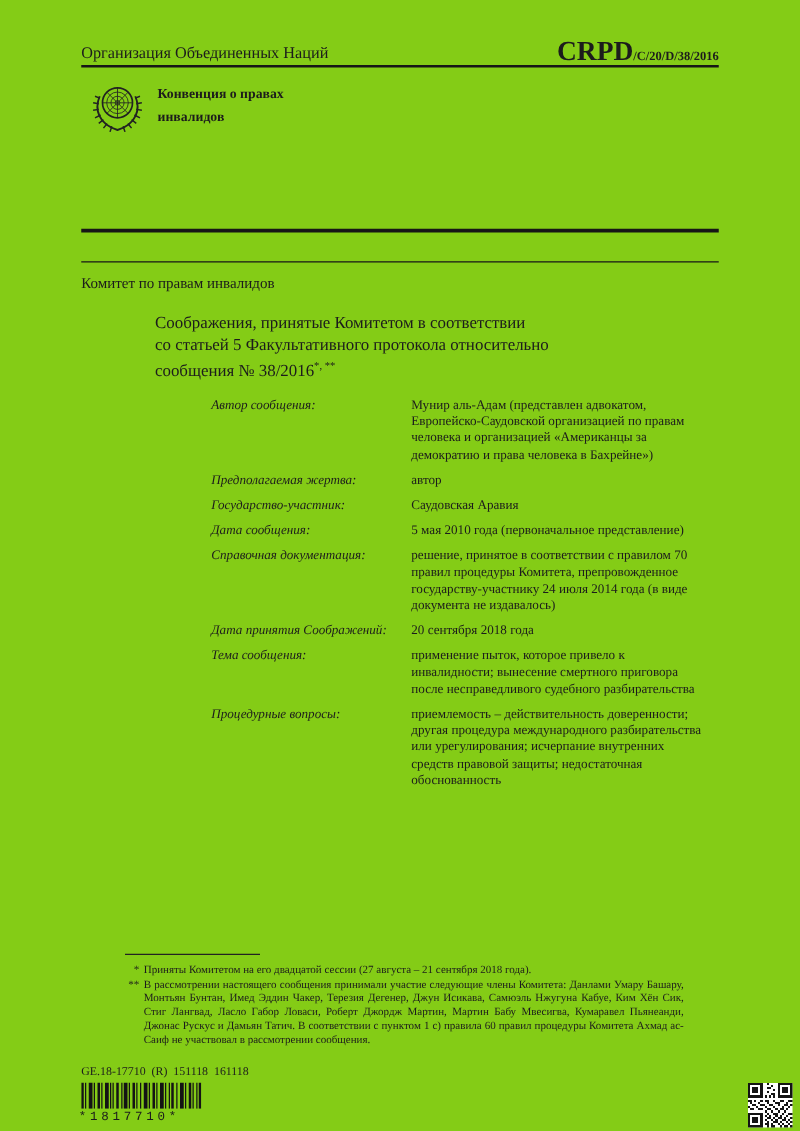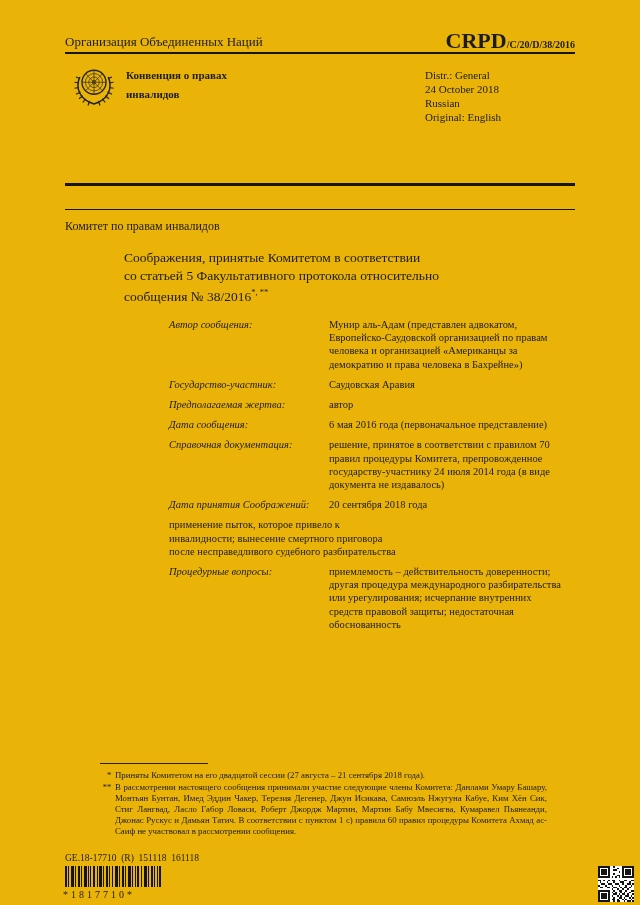--- a/index.html
+++ b/index.html
@@ -1,19 +1,19 @@
 <!DOCTYPE html>
 <html><head>
 <meta charset="utf-8">
 <style>
   * { margin:0; padding:0; box-sizing:border-box; }
   html,body { background:#ececec; }
   .page {
     position:relative; width:640px; height:905px; margin:0 auto;
-    background:#eab308; color:#1c1c1c;
+    background:#84cc16; color:#1c1c1c;
     font-family:"Liberation Serif","DejaVu Serif",serif;
     overflow:hidden;
   }
   .abs { position:absolute; }
 
   
   .org-name { left:65px; top:34px; font-size:13px; }
   .doc-symbol { right:65px; top:28px; text-align:right; }
   .doc-symbol .big { font-size:22px; font-weight:bold;margin-left:46px; }
   .doc-symbol .small { font-size:10px; font-weight:bold; }
@@ -40,21 +40,21 @@
   
   .fn-rule { left:100px; top:763px; width:108px; height:1px; background:#222; }
   .footnotes { left:100px; top:770px; width:447px; display:flex; flex-direction:column; gap:1px; }
   .footnote { display:flex; font-size:8.8px; line-height:10.9px; }
   .fn-marker { flex:0 0 15px; text-align:right; padding-right:4px; font-style:italic; }
   .fn-text { flex:1; text-align:justify; }
 
   
   .ge-number { left:65px; top:853px; font-size:9.5px; white-space:pre;text-align:center; }
   .barcode { left:65px; top:866px; width:96px; height:21px; }
-  .barcode-caption { left:63px; top:889px; font-family:Liberation Serif, serif; font-size:10px; letter-spacing:3px; }
+  .barcode-caption { left:63px; top:889px; font-family:Liberation Mono, monospace; font-size:10px; letter-spacing:3px; }
   .recycle-wrap { right:108px; top:891px; display:flex; align-items:center; gap:5px; }
   .recycle-text { font-size:8px;margin-top:41px; }
   .recycle-glyph { font-size:14px; line-height:14px; }
   .qr { right:6px; top:866px; width:36px; height:36px; }
 </style>
 </head>
 <body>
 
 <div class="page">
 
@@ -74,64 +74,59 @@
         <path d="M16,27 H48 M32,11 V43 M20.7,15.7 L43.3,38.3 M43.3,15.7 L20.7,38.3" stroke-width="0.9"></path>
         <path d="M13,20 C7,34 12,50 32,56 C52,50 57,34 51,20" stroke-width="2"></path>
         <path d="M13,22 l-5,-2 M12,28 l-6,-1 M12,34 l-6,1 M14,40 l-6,3 M17,45 l-5,4 M21,49 l-4,5 M26,52 l-2,6 M38,52 l2,6 M43,49 l4,5 M47,45 l5,4 M50,40 l6,3 M52,34 l6,1 M52,28 l6,-1 M51,22 l5,-2" stroke-width="1.6"></path>
       </g>
     </svg>
   </div>
   <div class="abs masthead-title">
     <span>Конвенция о правах</span><br>
     <span>инвалидов</span>
   </div>
-  <div class="abs distr-block">
-    <div>Distr.: General</div>
-    <div>24 October 2018</div>
-    <div>Russian</div>
-    <div>Original: English</div>
-  </div>
 
   <div class="abs rule rule-2"></div>
   <div class="abs rule rule-3"></div>
 
   <div class="abs committee">Комитет по правам инвалидов</div>
 
   <h1 class="abs doc-title">
     <span>Соображения, принятые Комитетом в соответствии</span><br>
     <span>со статьей 5 Факультативного протокола относительно</span><br>
     <span>сообщения № 38/2016</span><sup>*, **</sup>
   </h1>
 
   <div class="abs fields">
     <div class="field-row">
       <span class="field-label">Автор сообщения:</span>
       <span class="field-value">Мунир аль-Адам (представлен адвокатом, Европейско-Саудовской организацией по правам человека и организацией «Американцы за демократию и права человека в Бахрейне»)</span>
     </div>
     <div class="field-row">
+      <span class="field-label">Предполагаемая жертва:</span>
+      <span class="field-value">автор</span>
+    </div>
+    <div class="field-row">
       <span class="field-label">Государство-участник:</span>
       <span class="field-value">Саудовская Аравия</span>
     </div>
     <div class="field-row">
-      <span class="field-label">Предполагаемая жертва:</span>
-      <span class="field-value">автор</span>
-    </div>
-    <div class="field-row">
       <span class="field-label">Дата сообщения:</span>
-      <span class="field-value">6 мая 2016 года (первоначальное представление)</span>
+      <span class="field-value">5 мая 2010 года (первоначальное представление)</span>
     </div>
     <div class="field-row">
       <span class="field-label">Справочная документация:</span>
       <span class="field-value">решение, принятое в соответствии с правилом 70 правил процедуры Комитета, препровожденное государству-участнику 24 июля 2014 года (в виде документа не издавалось)</span>
     </div>
     <div class="field-row">
       <span class="field-label">Дата принятия Соображений:</span>
       <span class="field-value">20 сентября 2018 года</span>
     </div>
     <div class="field-row">
+      <span class="field-label">Тема сообщения:</span>
       <span class="field-value">применение пыток, которое привело к инвалидности; вынесение смертного приговора после несправедливого судебного разбирательства</span>
     </div>
     <div class="field-row">
       <span class="field-label">Процедурные вопросы:</span>
       <span class="field-value">приемлемость – действительность доверенности; другая процедура международного разбирательства или урегулирования; исчерпание внутренних средств правовой защиты; недостаточная обоснованность</span>
     </div>
   </div>
 
   <div class="abs fn-rule"></div>
   <div class="abs footnotes">

